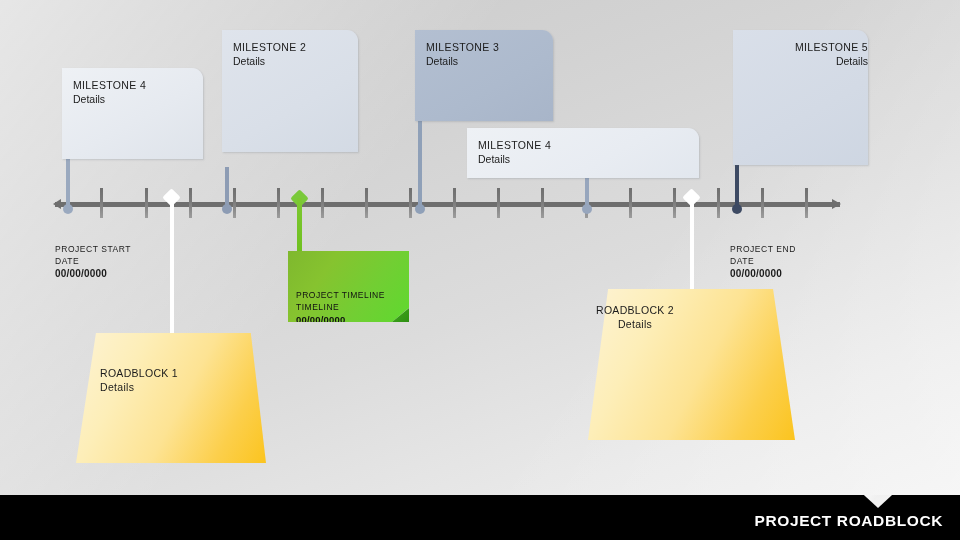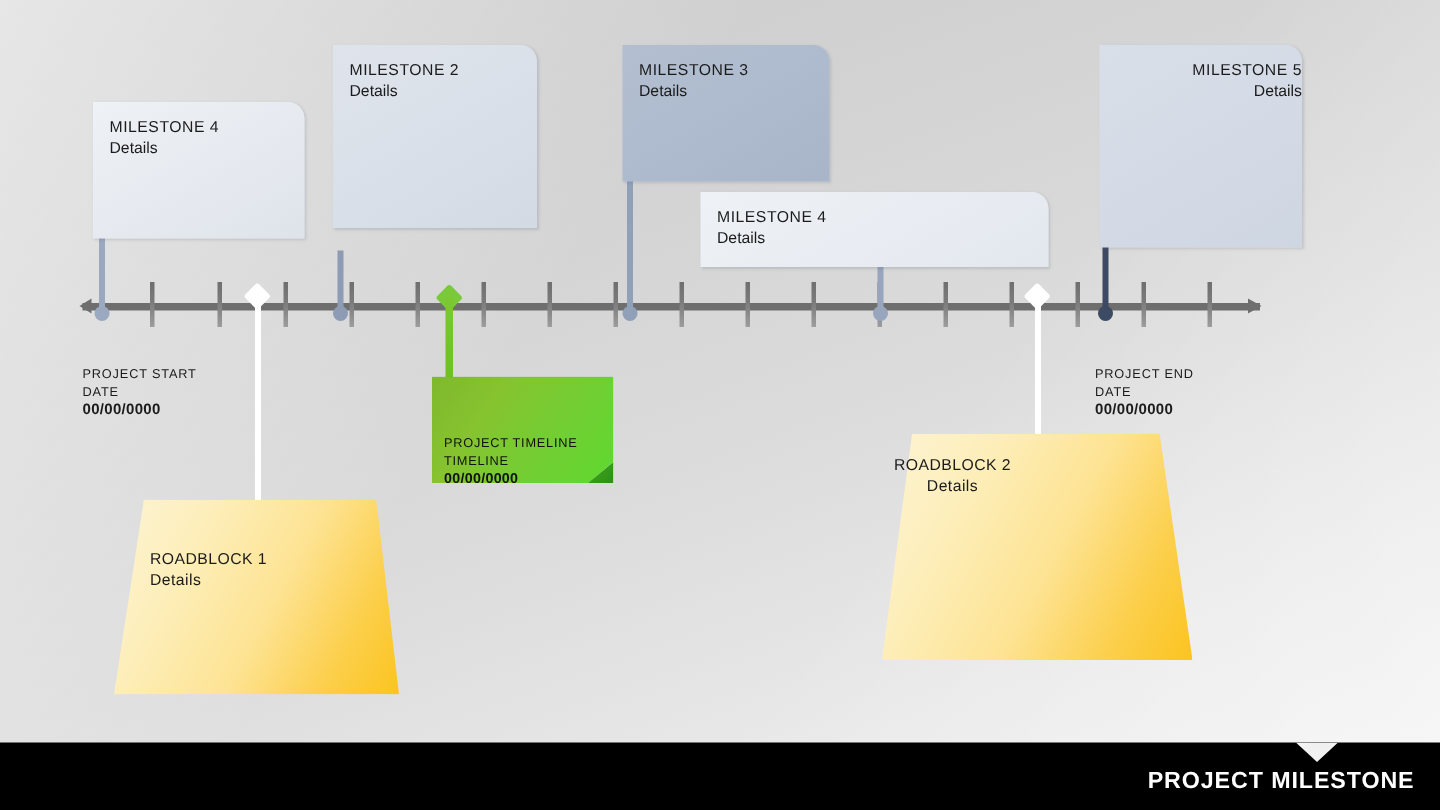--- a/index.html
+++ b/index.html
@@ -211,15 +211,15 @@
   <div id="gline"></div>
   <div id="gbox">
     <div class="t">PROJECT TIMELINE</div>
     <div class="t">TIMELINE</div>
     <div class="n">00/00/0000</div>
   </div>
   <div id="gfold"></div>
 
   <div id="banner"></div>
   <div id="banner-notch"></div>
-  <div id="banner-title">PROJECT MILESTONE</div>
+  <div id="banner-title">PROJECT ROADBLOCK</div>
 
 </div>
 
 </body></html>

